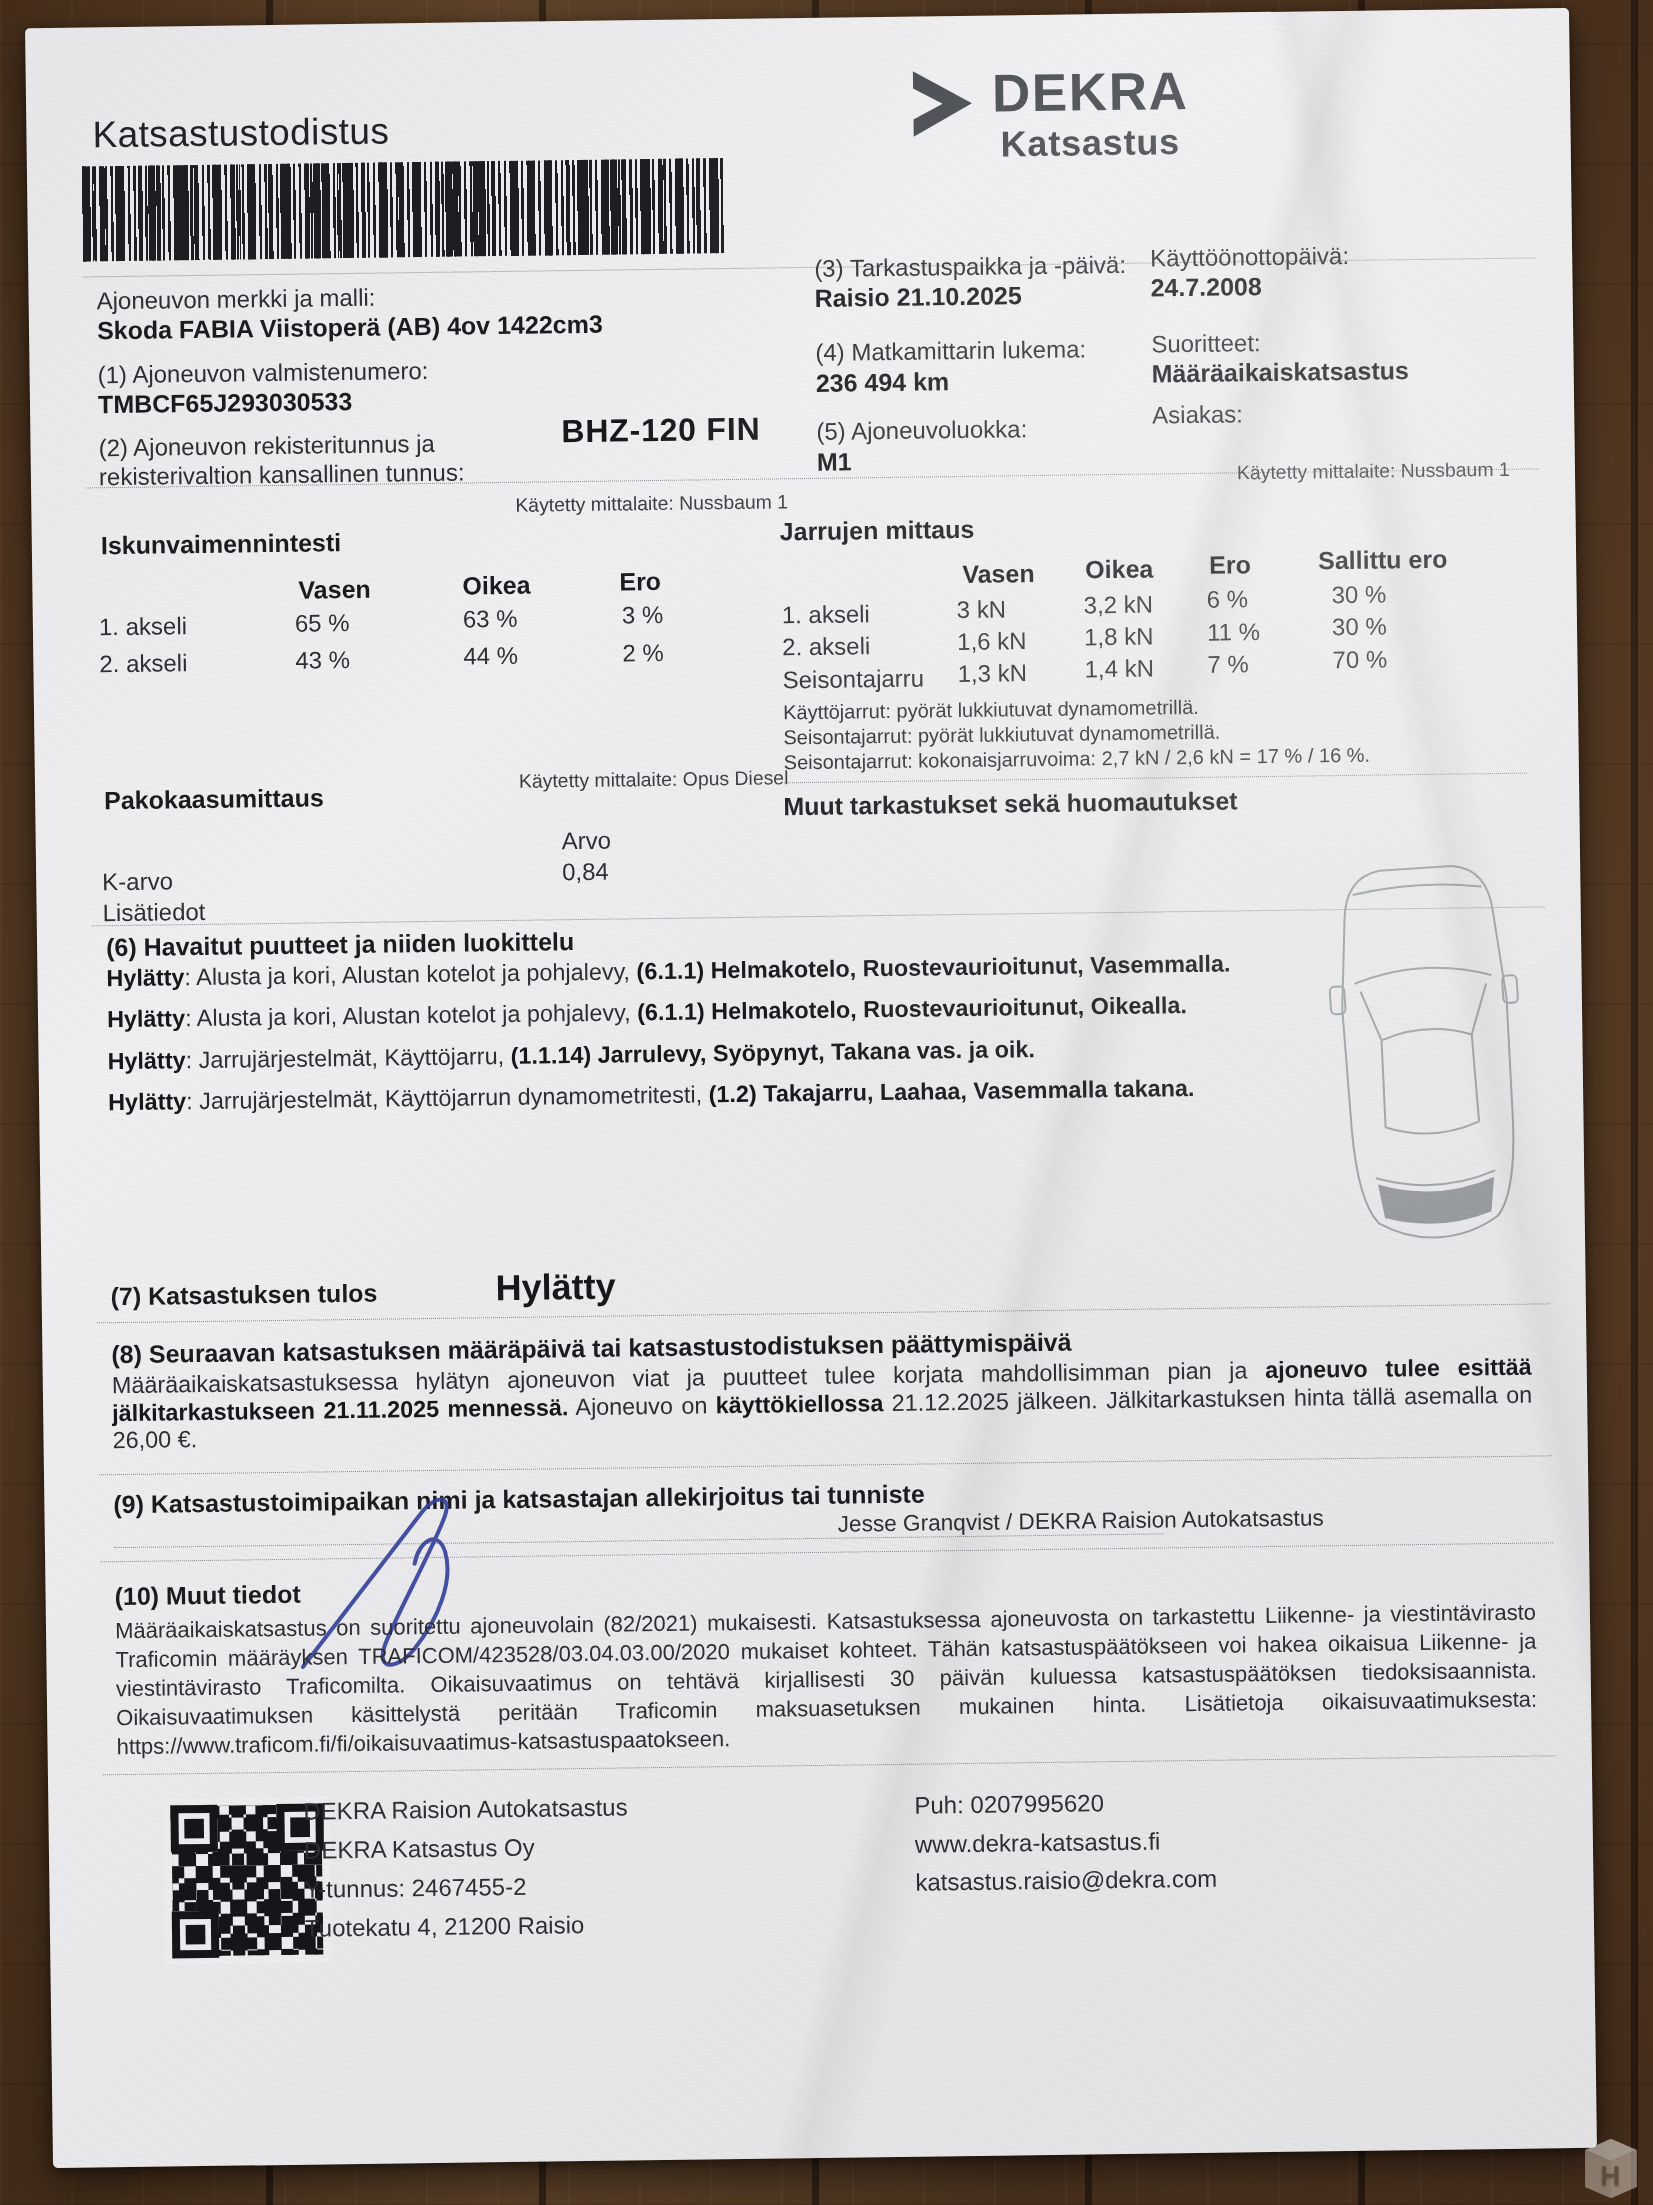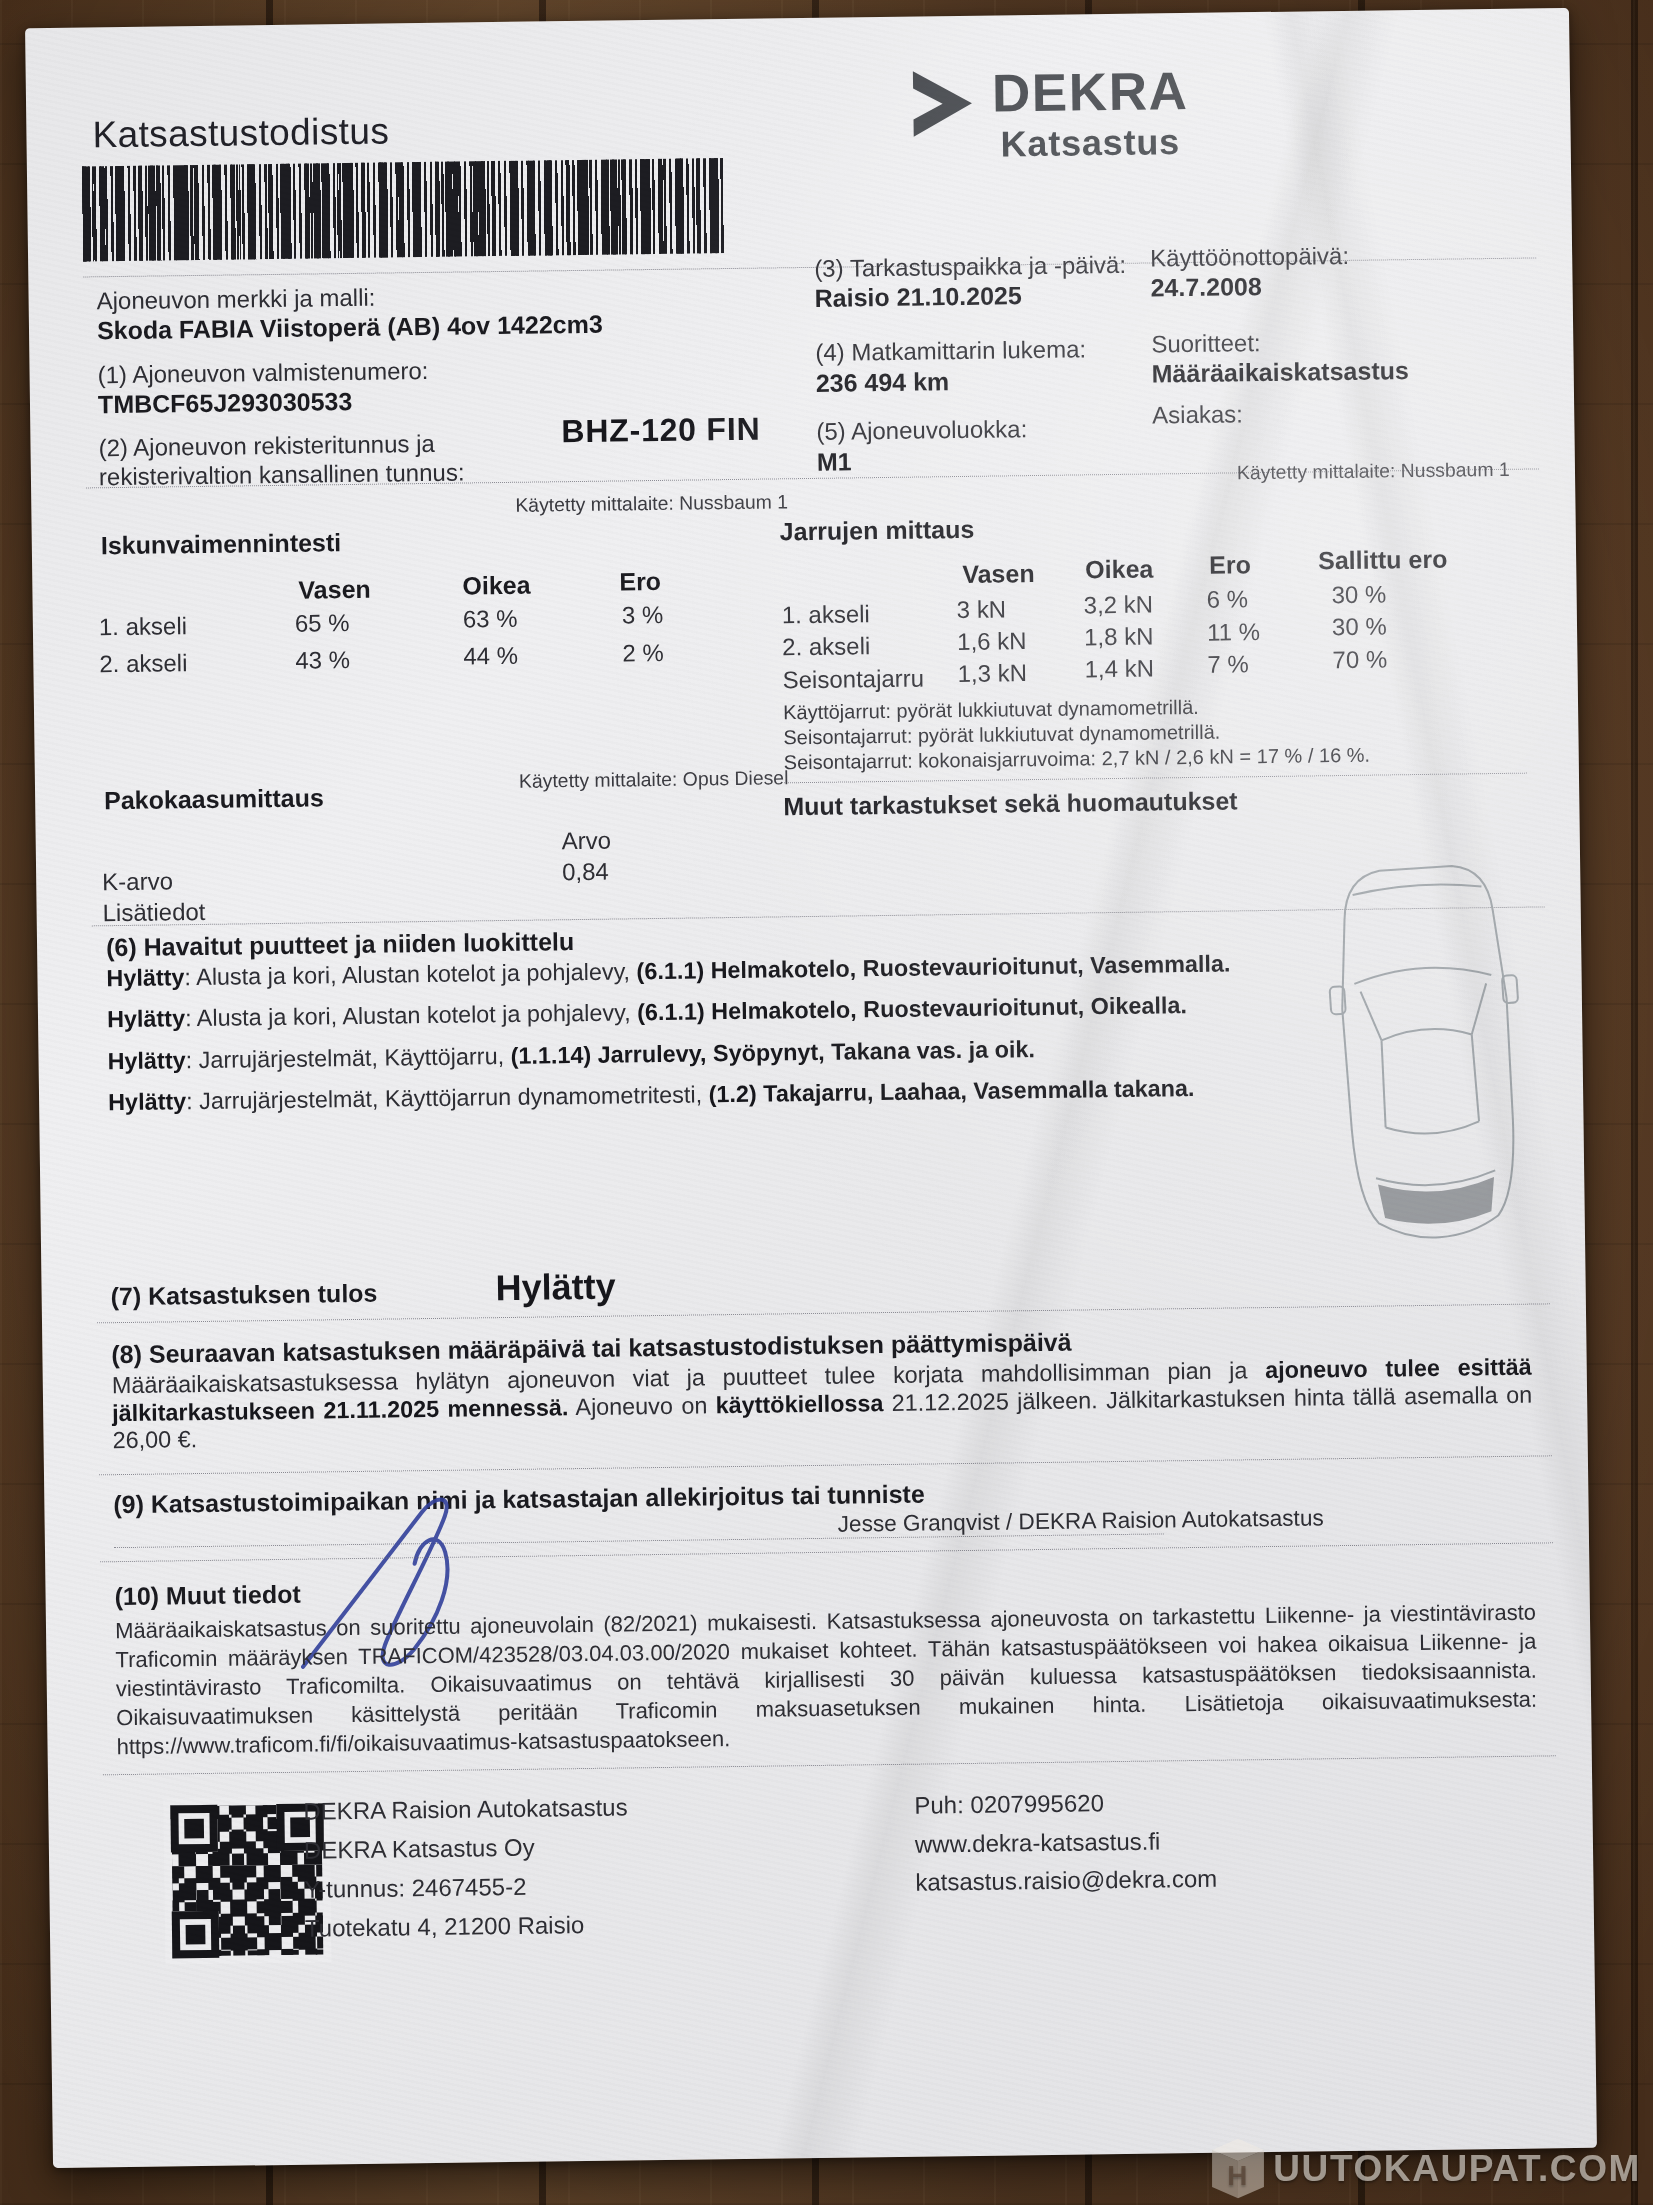--- a/index.html
+++ b/index.html
@@ -226,15 +226,14 @@
 
 </div>
 
 <div class="watermark">
   <svg style="position:static;font-size:46px" width="60" height="63" viewBox="0 0 64 68">
     <polygon points="32,2 60,14 32,26 4,14" fill="rgba(240,235,228,.55)"></polygon>
     <polygon points="4,14 32,26 32,66 4,54" fill="rgba(210,202,192,.5)"></polygon>
     <polygon points="60,14 32,26 32,66 60,54" fill="rgba(225,218,208,.5)"></polygon>
     <text x="32" y="52" text-anchor="middle" font-family="Liberation Sans, sans-serif" font-size="30" font-weight="bold" fill="rgba(90,70,55,.75)">H</text>
   </svg>
-  <span>UUTOKAUPAT.COM</span>
 </div>
 
 
 </body></html>

